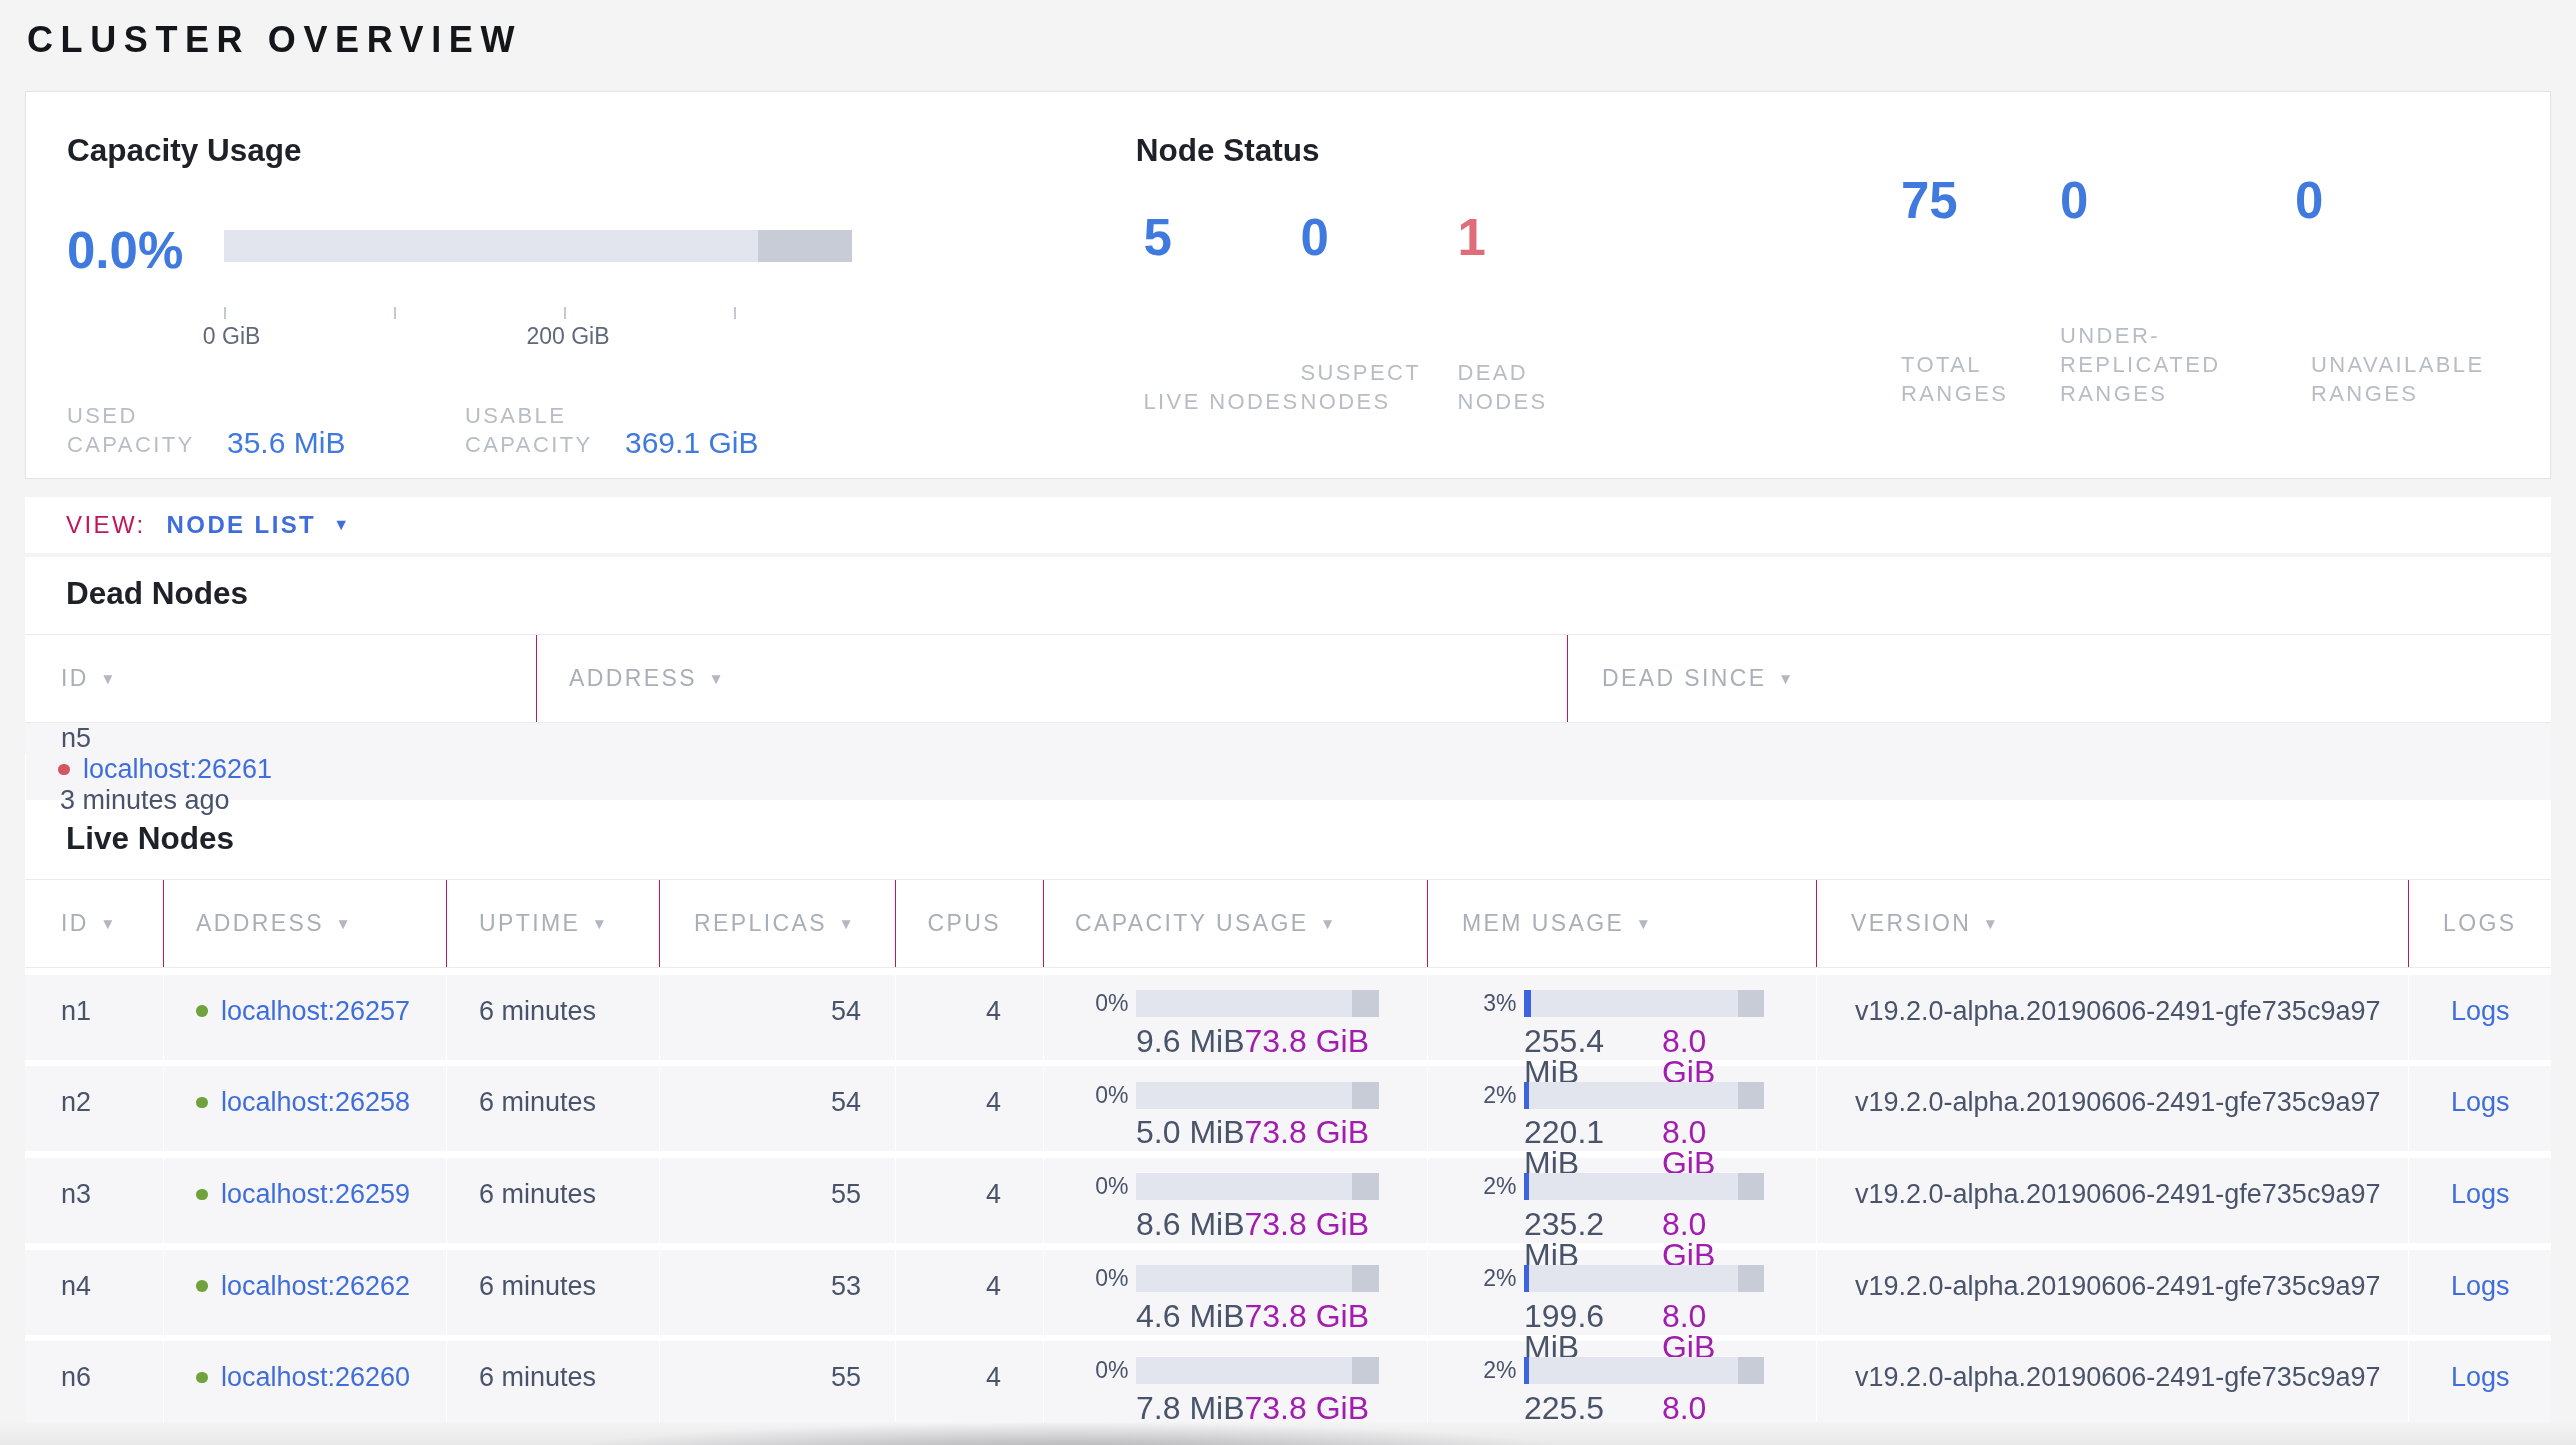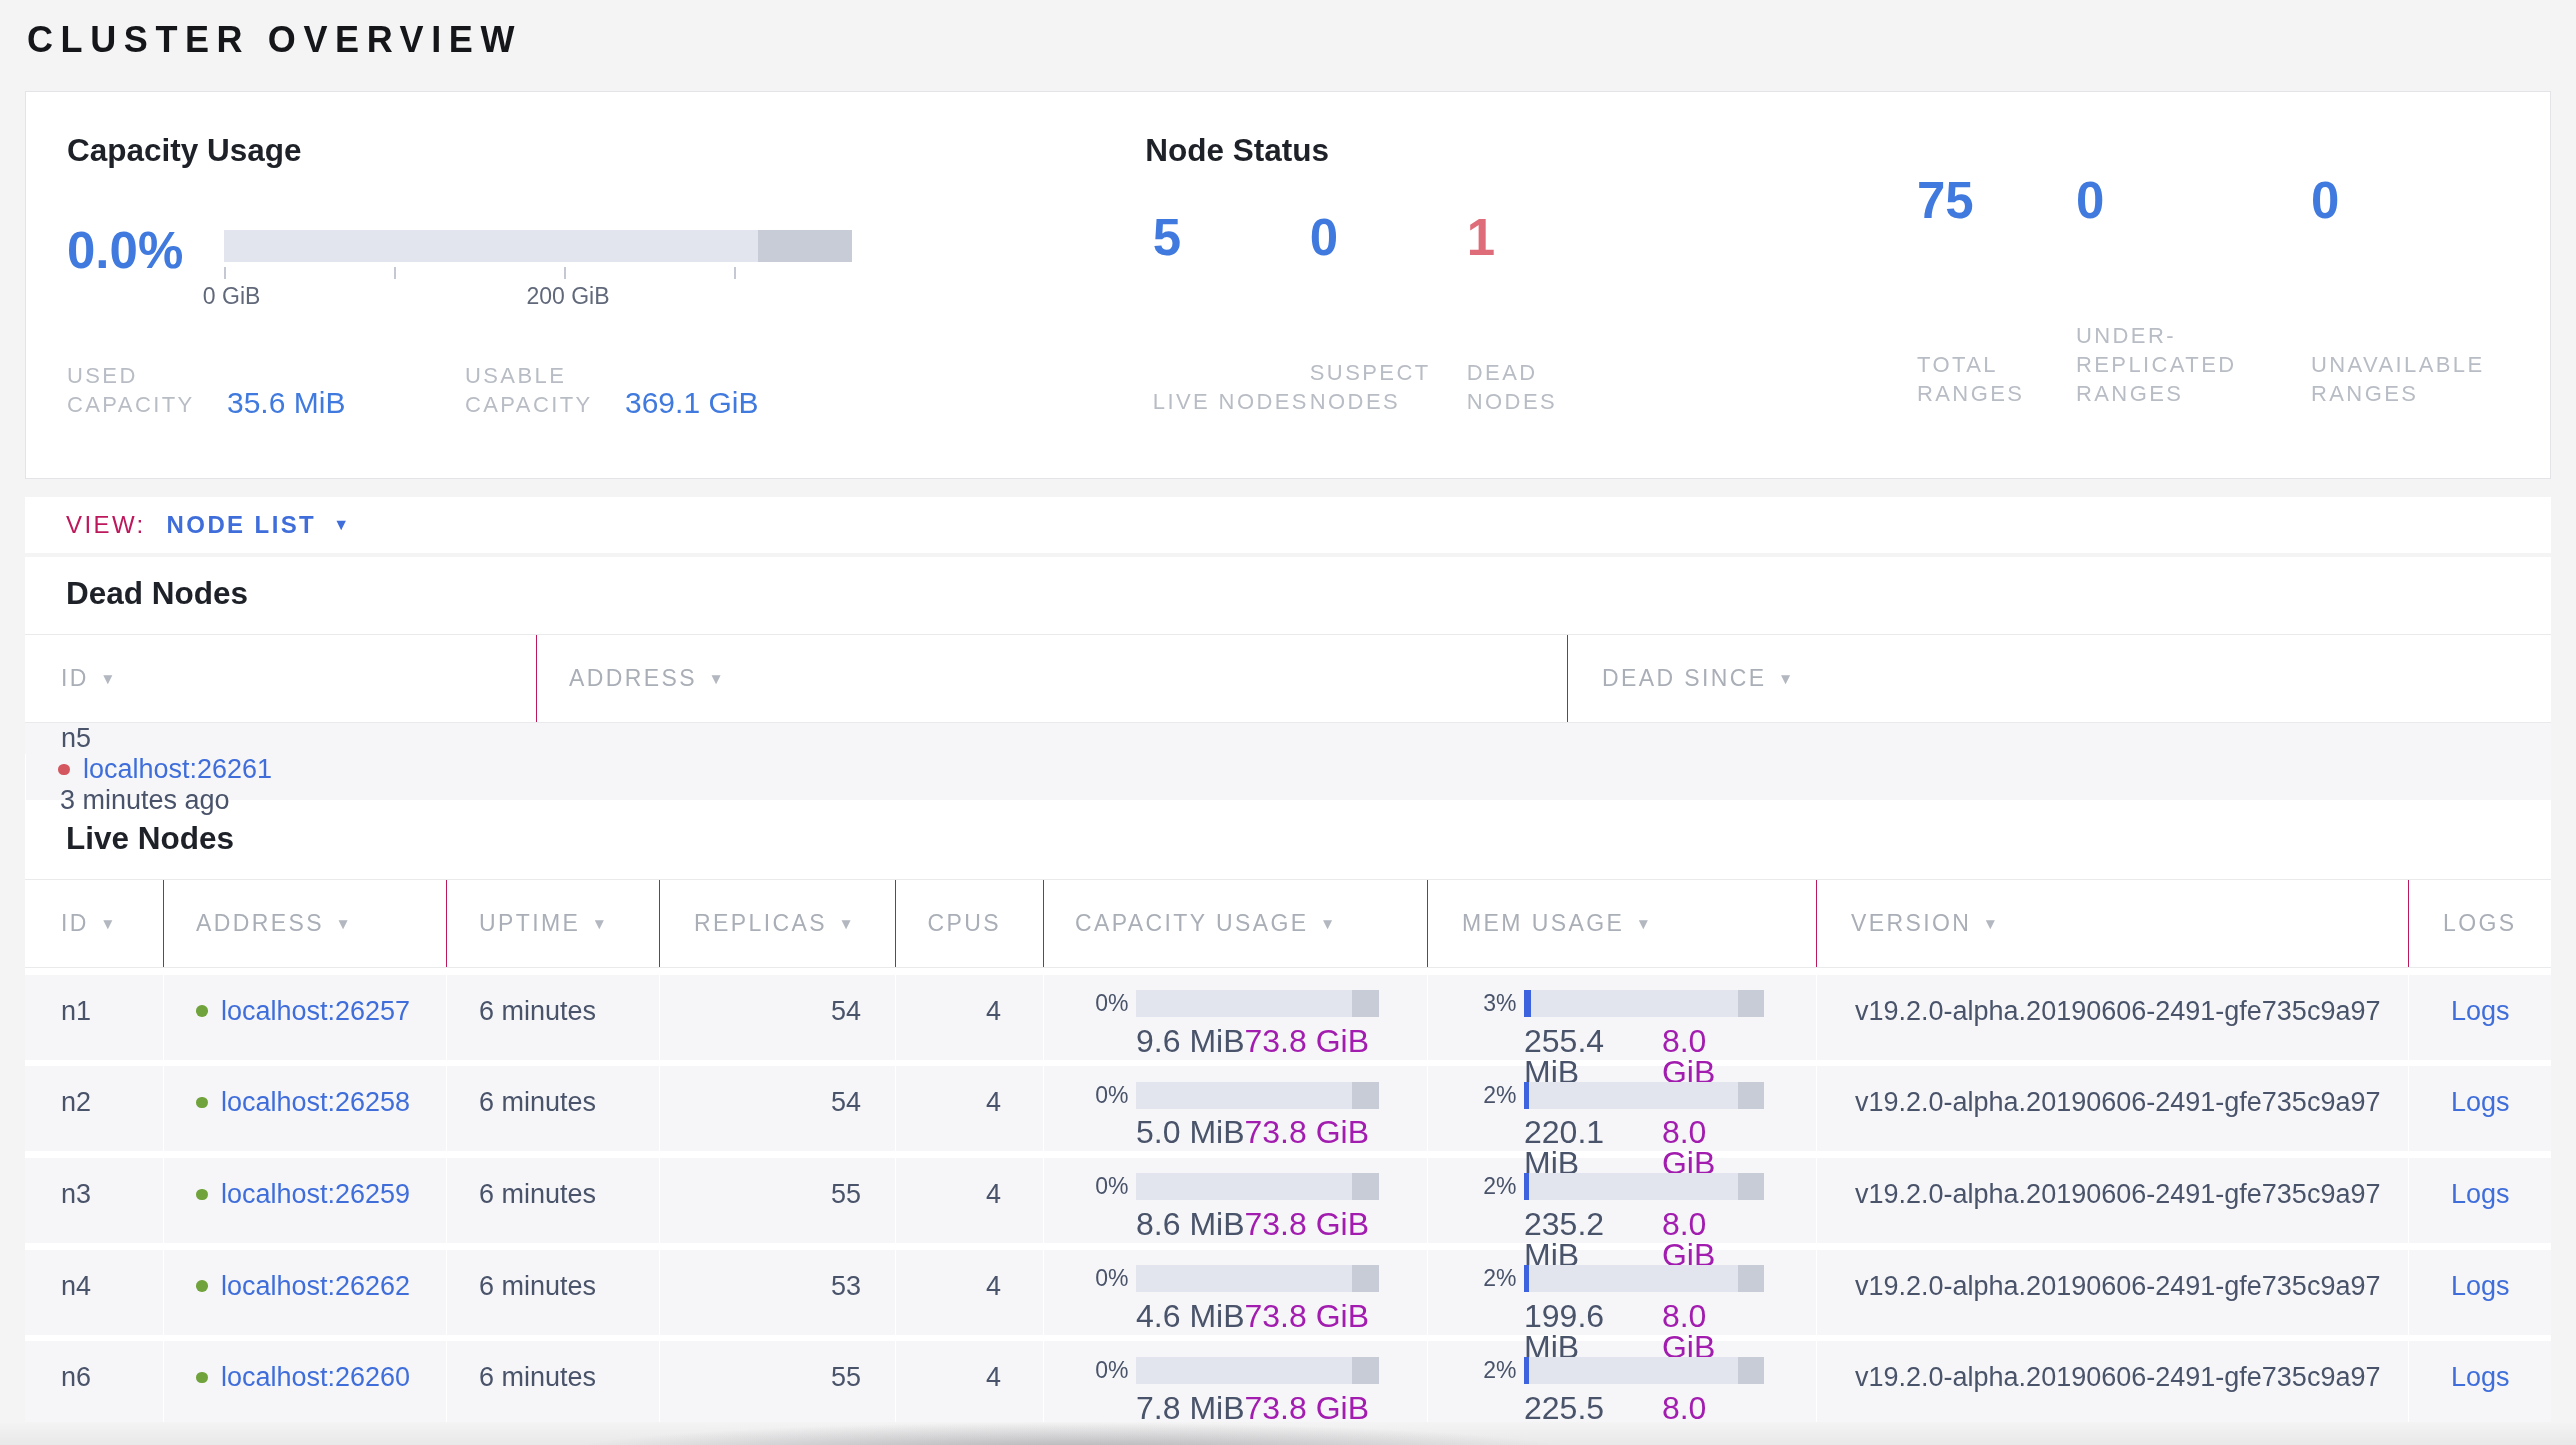--- a/index.html
+++ b/index.html
@@ -27,38 +27,38 @@
   .panel-replication { flex:1; padding-left:25px; }
   .panel-title { margin:0; font-size:31.5px; font-weight:700; color:#1e2228; }
 
   
   .cap-row { display:flex; margin-top:42px; }
   .cap-pct { width:157px; font-size:51px; line-height:53px; font-weight:700; color:#407ade; margin-top:13.4px; }
   .cap-bar-block { margin-top:19px; }
   .cap-bar { position:relative; width:628px; height:32px; background:#e3e5ee; }
   .cap-bar-dark { position:absolute; right:0; top:0; height:100%; width:15%; background:#c7ccd7; }
   .cap-bar-fill { position:absolute; left:0; top:0; height:100%; background:#3d63de; z-index:1; }
-  .cap-axis { position:relative; width:628px; height:42px; }
+  .cap-axis { position:relative; width:628px; height:42px;margin-top:40px; }
   .tick { position:absolute; top:4.8px; width:1.9px; height:12.4px; background:#c3c8d2; }
   .tick-0{left:0;} .tick-1{left:170px;} .tick-2{left:340px;} .tick-3{left:510px;}
   .axis-label { position:absolute; top:21px; font-size:23px; color:#60687a; white-space:nowrap; transform:translateX(-50%); }
   .axis-label-0 { left:7.6px; } .axis-label-200 { left:344px; }
   .cap-stats { display:flex; margin-top:57px; }
   .cap-stat { display:flex; align-items:flex-end; }
   .cap-stat-1 { width:398px; }
   .stat-label { width:160px; font-size:22px; line-height:29px; letter-spacing:2.4px; color:#b8bcc4; }
   .stat-value { font-size:30px; line-height:32px; color:#407ade; white-space:nowrap; }
 
   
   .num-row { display:flex; margin-top:42px; }
   .label-row { display:flex; align-items:flex-end; margin-top:94px; }
   .num-col { font-size:51px; line-height:53px; font-weight:700; color:#407ade; }
   .num-red { color:#df6d79; }
   .label-col { font-size:22px; line-height:29px; letter-spacing:2.4px; color:#b8bcc4; }
-  .w-164{width:157px;} .w-167{width:159px;} .w-246{width:235px;} .w-250{width:239px;}
+  .w-164{width:157px;} .w-167{width:159px;} .w-246{width:235px;} .w-250{width:239px;margin-left:16px;}
   .nudge { margin-left:7.6px; }
 
   
   .view-bar {
     position:absolute; left:25px; top:497px; width:2526px; height:56px;
     background:#fff; display:flex; align-items:center; padding-left:41px;
   }
   .view-label { font-size:24px; letter-spacing:2.4px; color:#be185d; }
   .view-value { font-size:24px; letter-spacing:2.4px; color:#3f6edb; font-weight:700; margin-left:21px; cursor:pointer; }
   .view-caret { font-size:16px; color:#3f6edb; margin-left:17px; }

